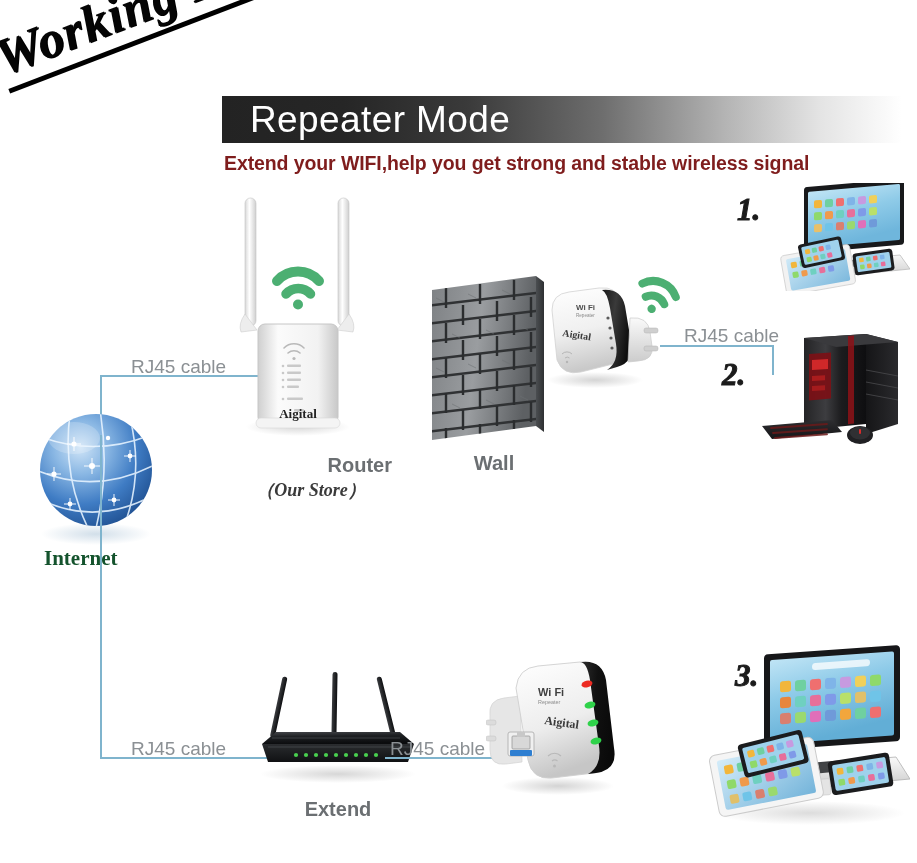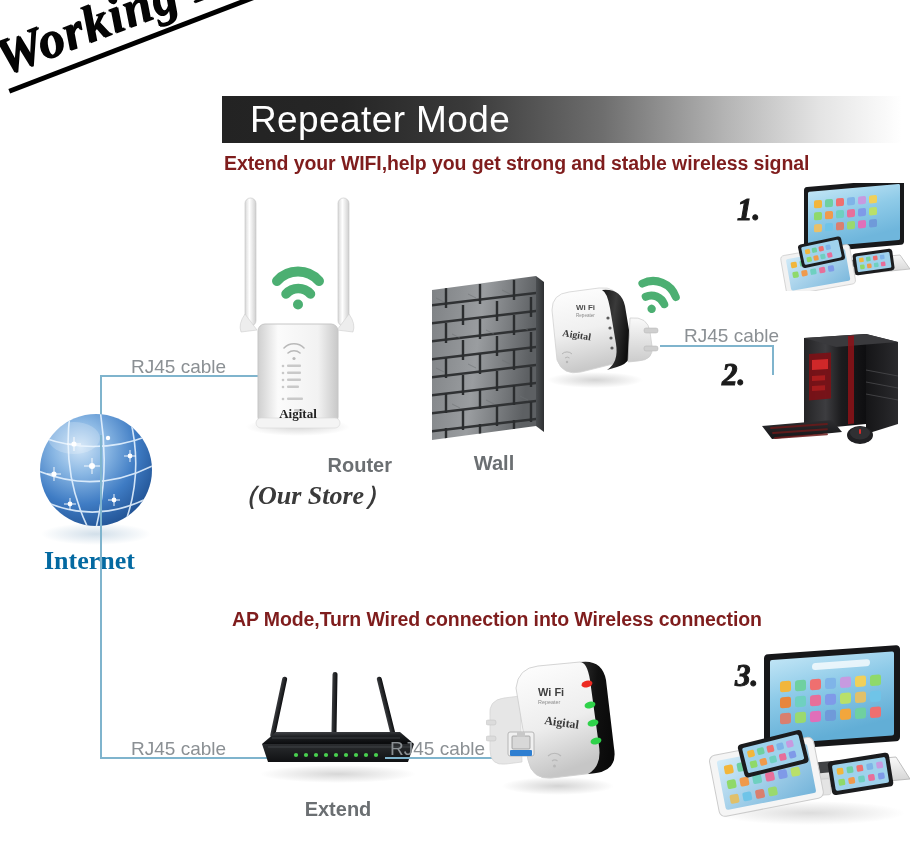--- a/index.html
+++ b/index.html
@@ -48,32 +48,32 @@
 
   
   .caption{
     font-size:20px;font-weight:bold;color:#6b6f72;
     font-family:"Liberation Sans",sans-serif;
     text-align:center;white-space:nowrap;
   }
   .caption-serif{
     font-family:"Liberation Serif",serif;
     font-style:italic;font-weight:bold;
-    font-size:26px;color:#3a3a3a;
+    font-size:18px;color:#3a3a3a;
     text-align:center;white-space:nowrap;
   }
   .cable-label{
     font-size:19px;color:#8b9094;
     font-family:"Liberation Sans",sans-serif;
     white-space:nowrap;
   }
   .internet-label{
     font-family:"Liberation Serif",serif;
-    font-weight:bold;font-size:26px;
-    color:#0369a1;
+    font-weight:bold;font-size:21px;
+    color:#14532d;
     text-shadow:0 1px 1px rgba(255,255,255,.9);
     white-space:nowrap;
   }
   .step-num{
     font-family:"Liberation Serif",serif;
     font-style:italic;font-weight:bold;
     font-size:31px;color:#1b1b1b;
     -webkit-text-stroke:1px #1b1b1b;
     white-space:nowrap;
   }
@@ -496,21 +496,20 @@
       <line x1="84" y1="86" x2="84" y2="98"></line>
         <line x1="78" y1="92" x2="90" y2="92"></line>
       <line x1="40" y1="90" x2="40" y2="102"></line>
         <line x1="34" y1="96" x2="46" y2="96"></line>
     </g>
 
     <ellipse cx="44" cy="30" rx="26" ry="16" fill="#ffffff" opacity="0.2" clip-path="url(#globeClip)"></ellipse>
   </svg>
   <div class="abs internet-label" style="left:44px;top:546px;">Internet</div>
 
-  <div class="abs mode-sub" style="left:232px;top:608px;">AP Mode,Turn Wired connection into Wireless connection</div>
 
   <div class="abs cable-line" style="left:100px;top:435px;width:2px;height:323px;"></div>
   <div class="abs cable-line" style="left:100px;top:757px;width:172px;height:2px;"></div>
   <div class="abs cable-label" style="left:131px;top:738px;">RJ45 cable</div>
 
   <svg class="abs" style="left:248px;top:668px;" width="180" height="118" viewBox="0 0 180 118">
     <defs>
       <linearGradient id="modemTop" x1="0" y1="0" x2="0.2" y2="1">
         <stop offset="0" stop-color="#45474b"></stop>
           <stop offset="0.4" stop-color="#1f2124"></stop>

